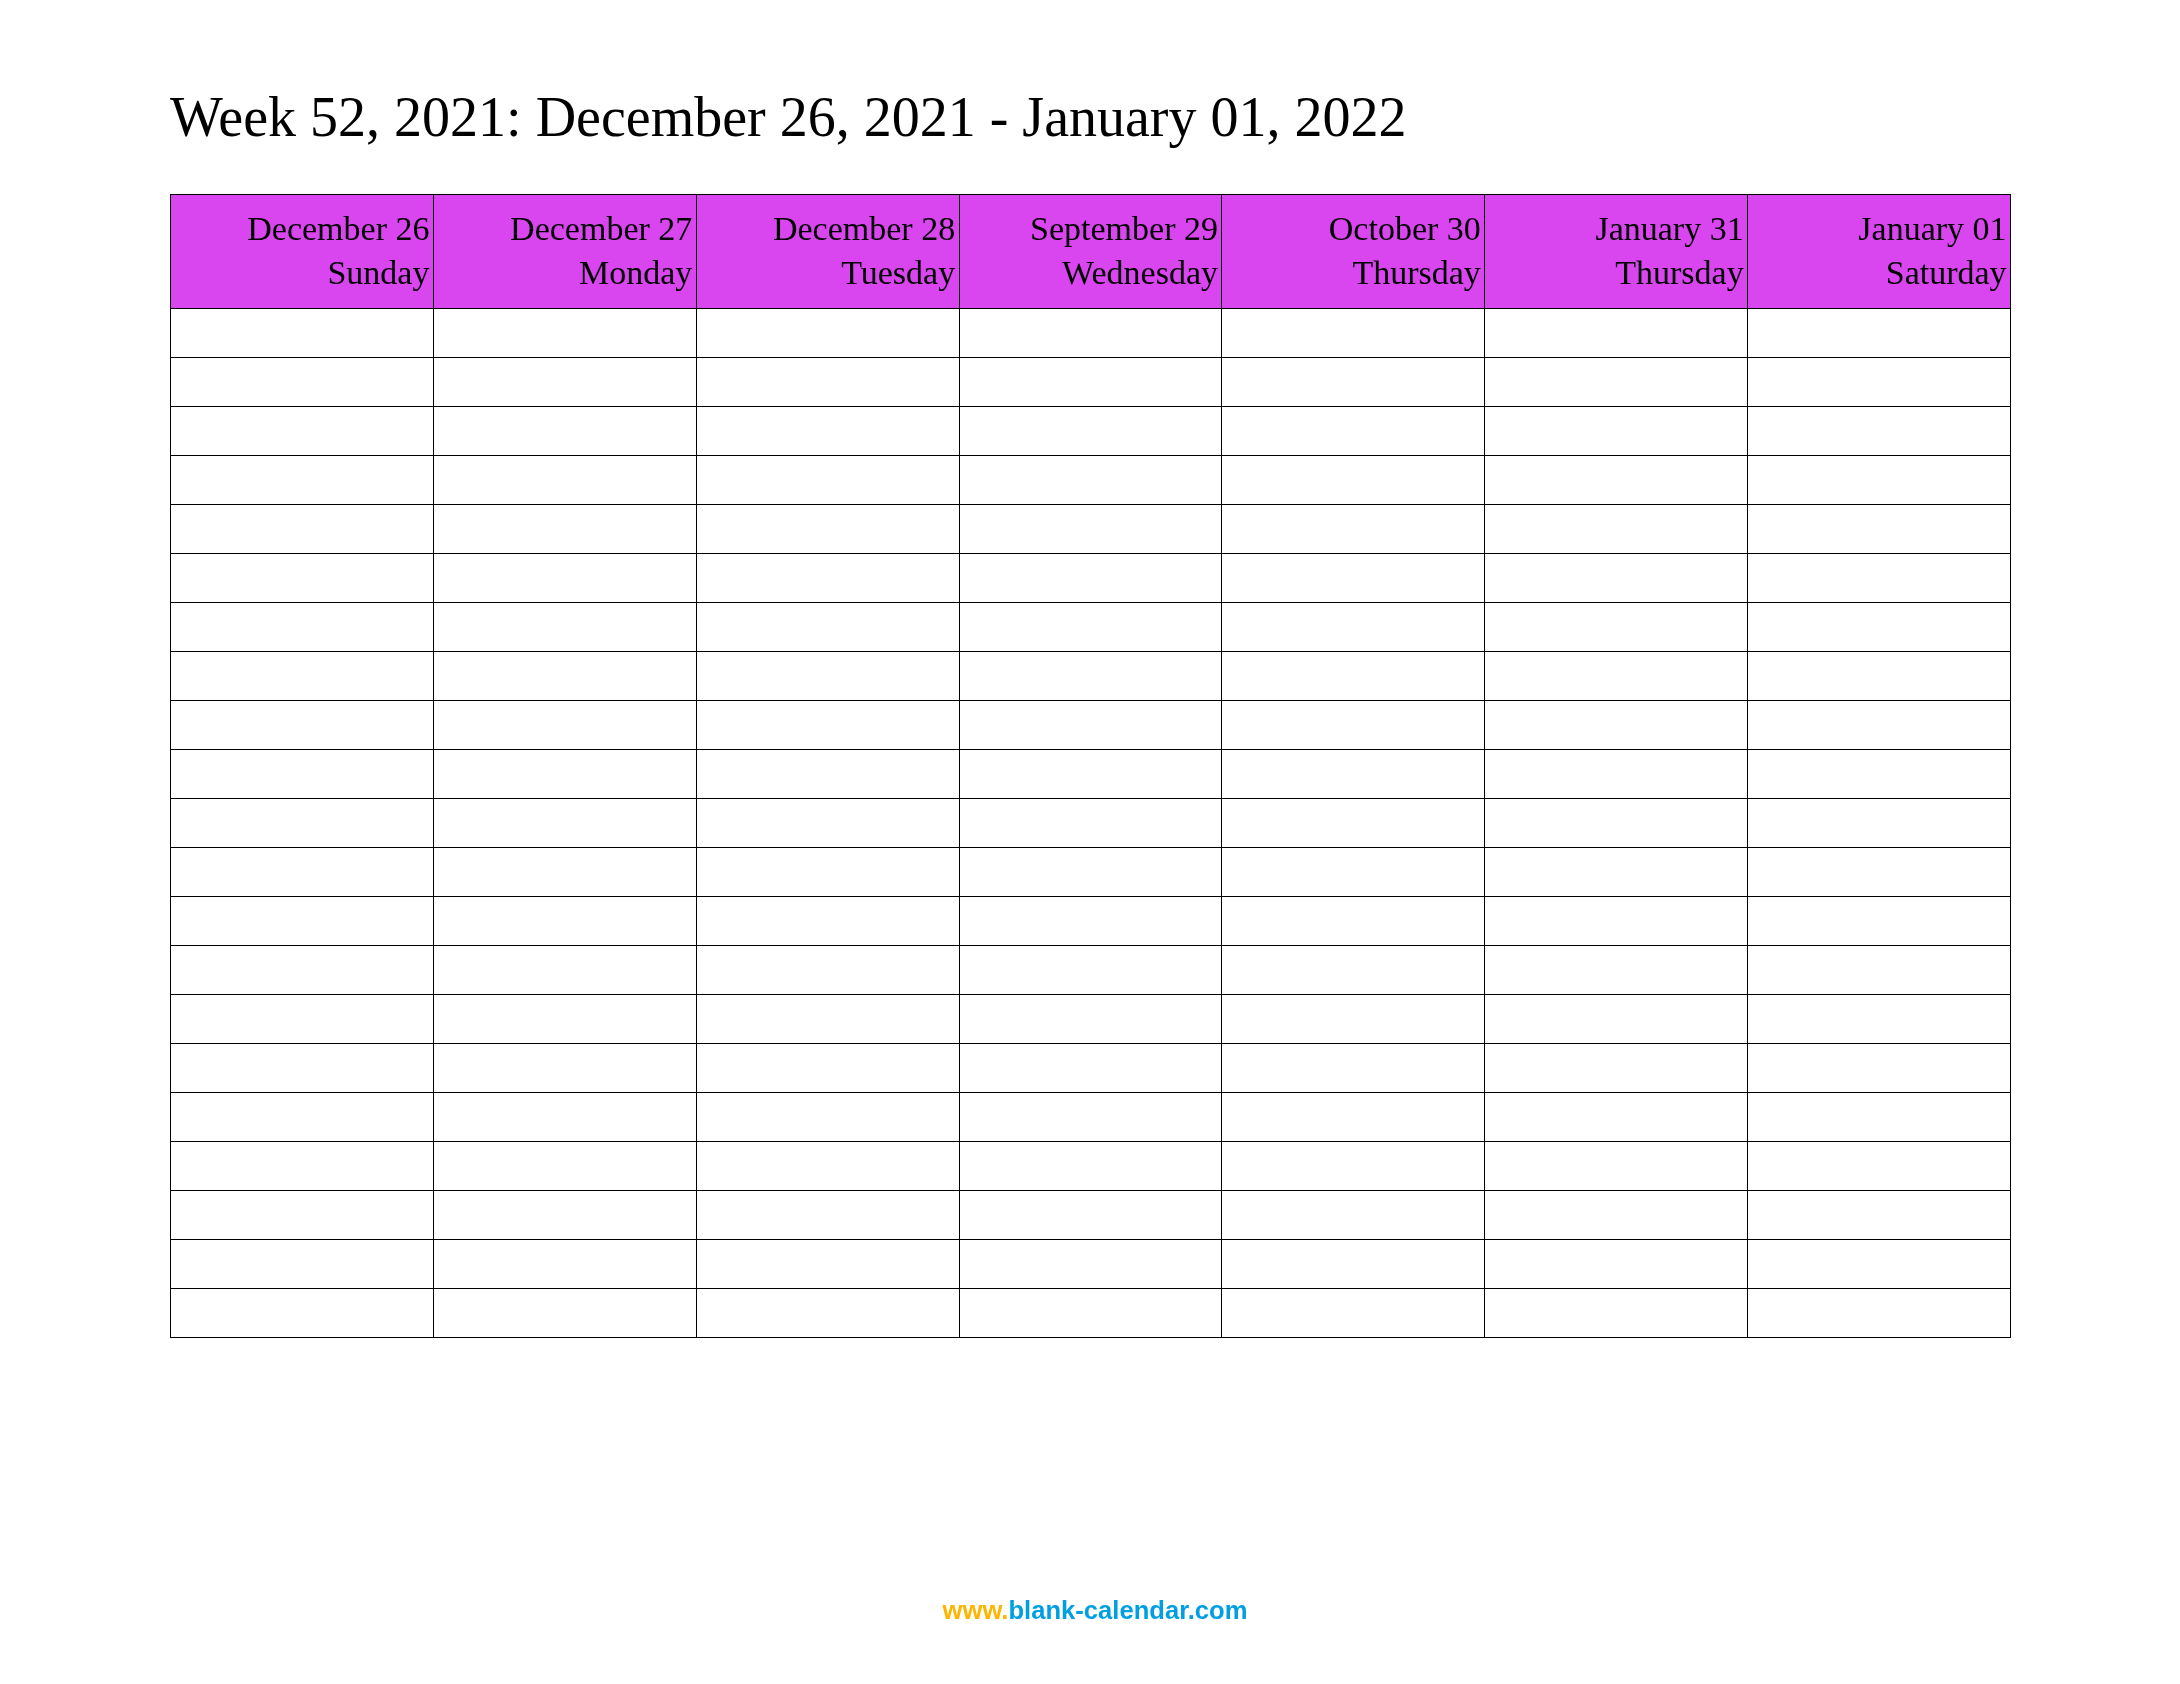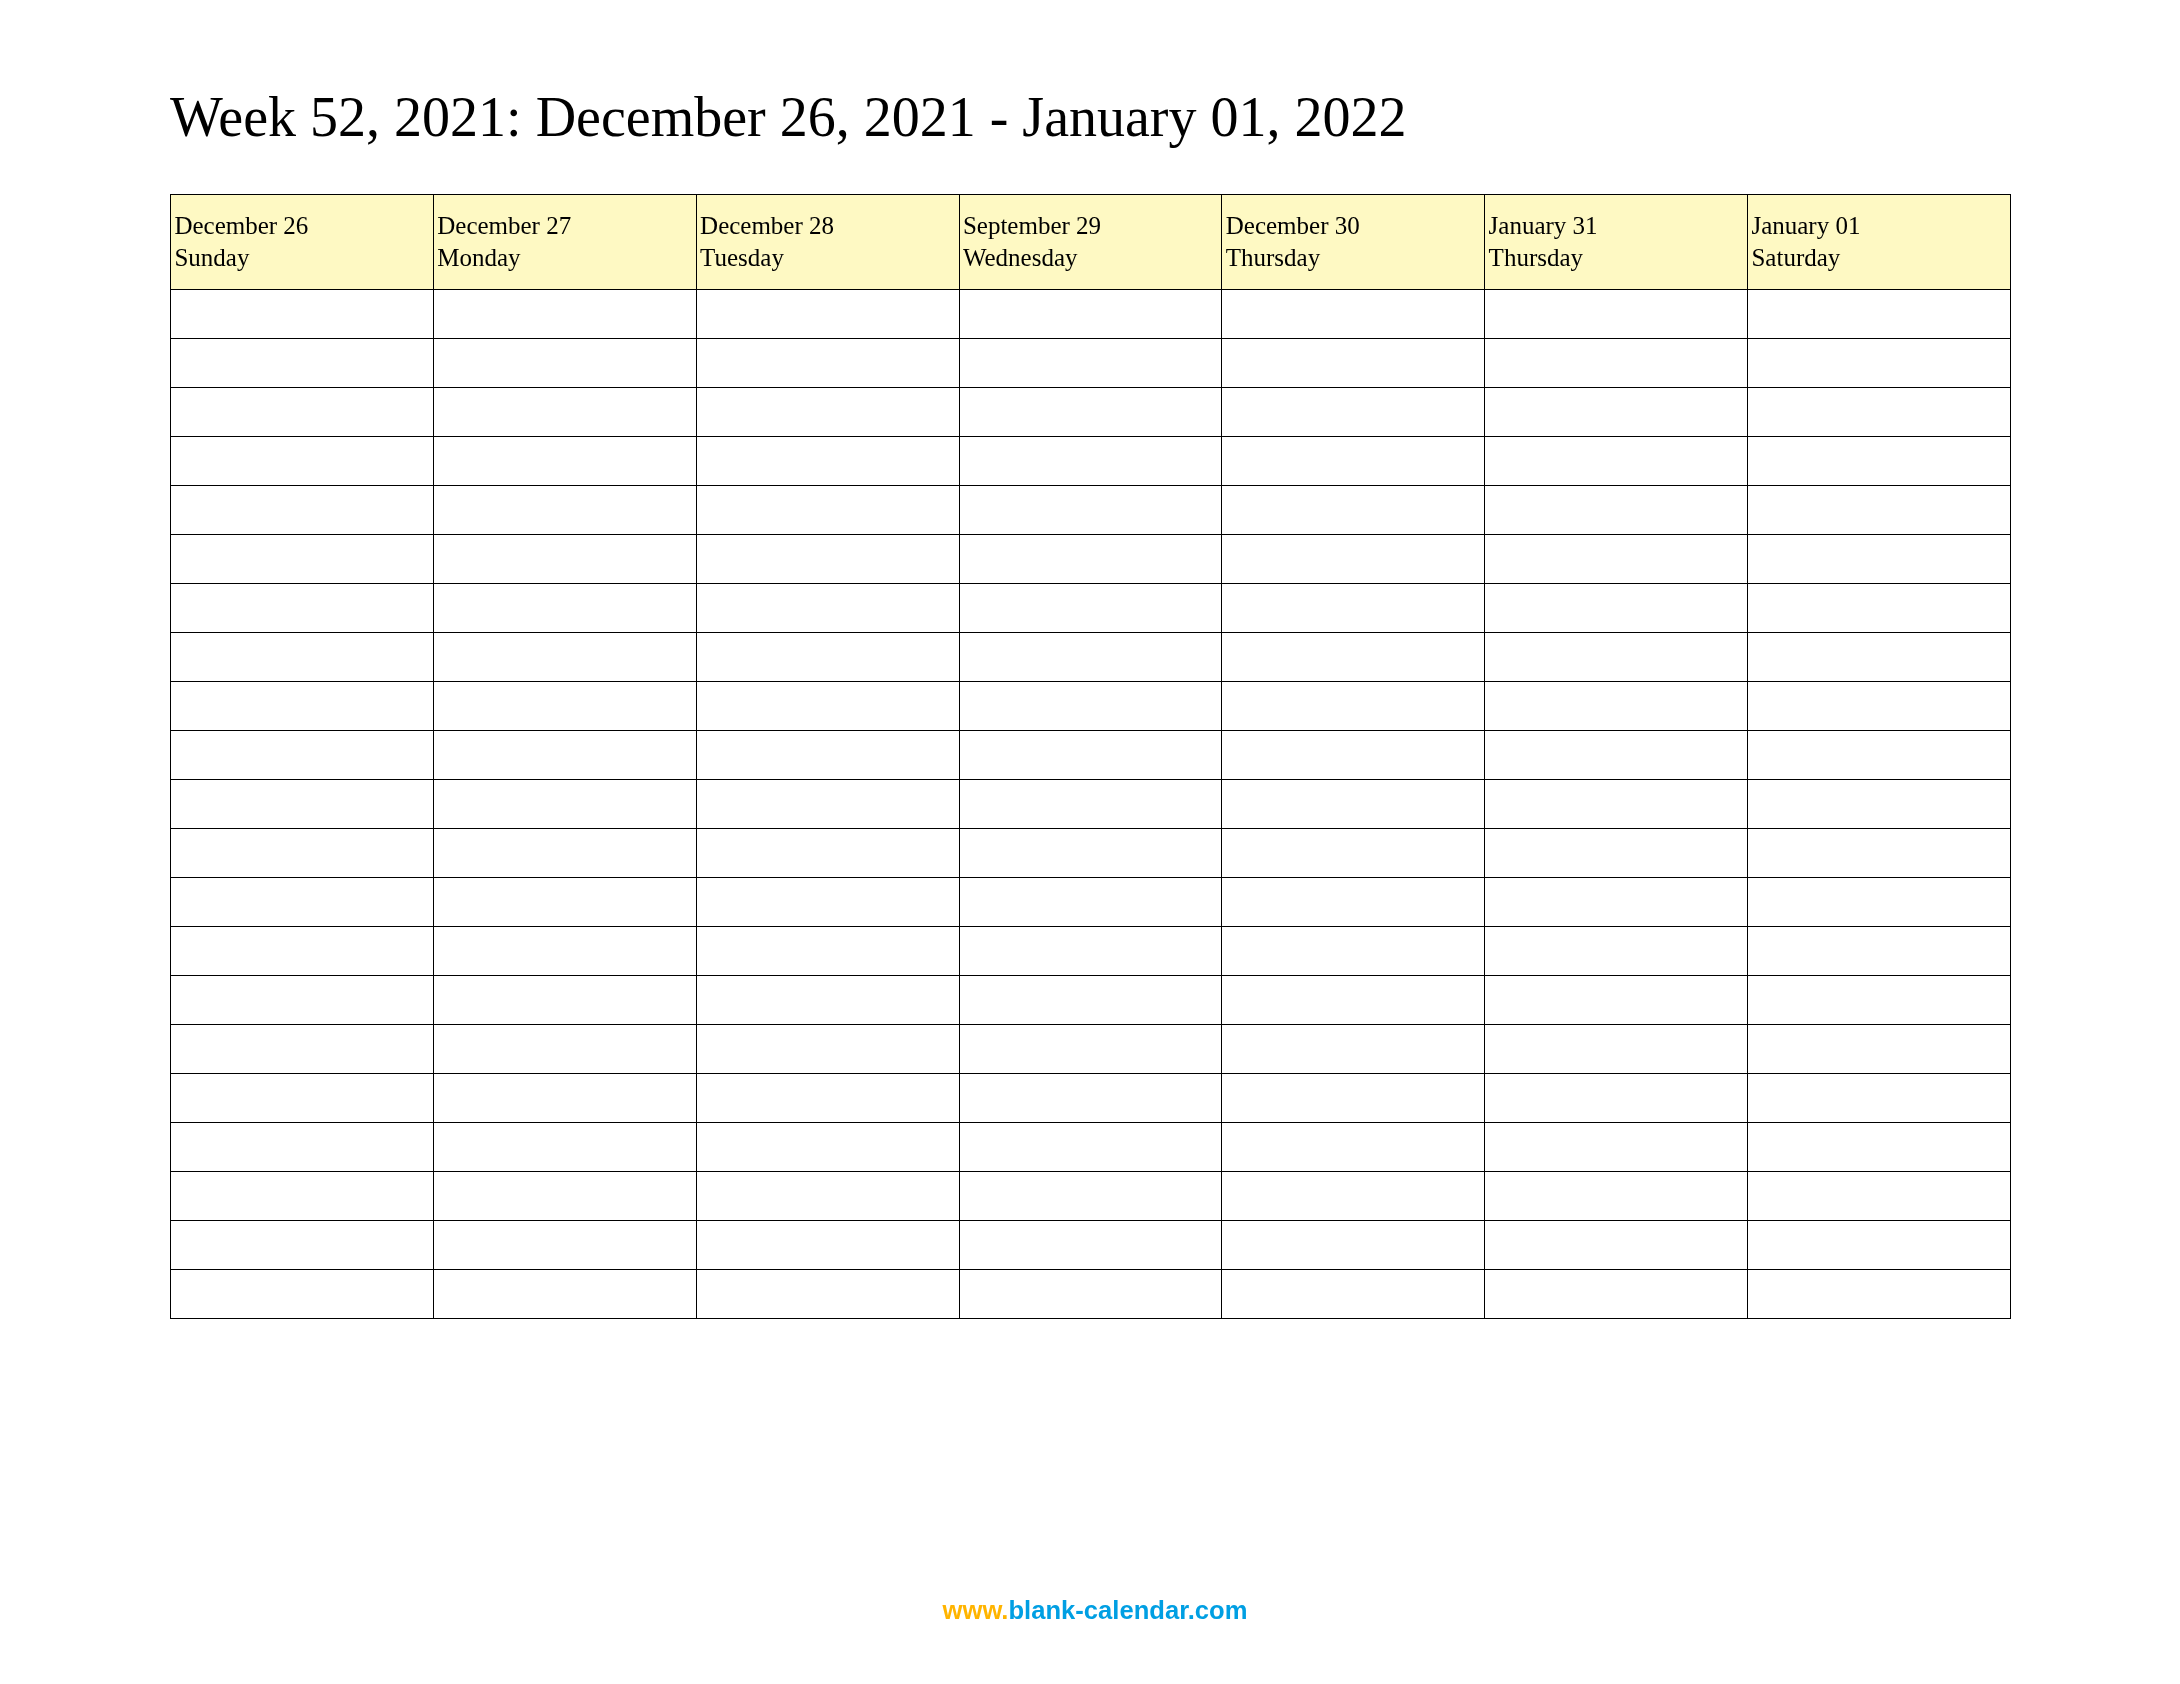--- a/index.html
+++ b/index.html
@@ -29,26 +29,26 @@
     border-collapse: collapse;
     width: 100%;
     table-layout: fixed;
   }
   table.calendar th,
   table.calendar td {
     border: 1.7px solid #000;
     box-sizing: border-box;
   }
   table.calendar th {
-    background: #fef9c3;
+    background: #d946ef;
     font-weight: 400;
-    font-size: 25px;
+    font-size: 34px;
     line-height: 1.3;
     padding: 12px 3.4px 12px 3.4px;
-    text-align: left;
+    text-align: right;
     height: 95px;
     vertical-align: middle;
   }
   table.calendar th .date-line,
   table.calendar th .day-line {
     display: block;
   }
   table.calendar td {
     height: 49px;
     background: #ffffff;
@@ -87,21 +87,21 @@
         </th>
         <th>
           <span class="date-line">December 28</span>
           <span class="day-line">Tuesday</span>
         </th>
         <th>
           <span class="date-line">September 29</span>
           <span class="day-line">Wednesday</span>
         </th>
         <th>
-          <span class="date-line">December 30</span>
+          <span class="date-line">October 30</span>
           <span class="day-line">Thursday</span>
         </th>
         <th>
           <span class="date-line">January 31</span>
           <span class="day-line">Thursday</span>
         </th>
         <th>
           <span class="date-line">January 01</span>
           <span class="day-line">Saturday</span>
         </th>

